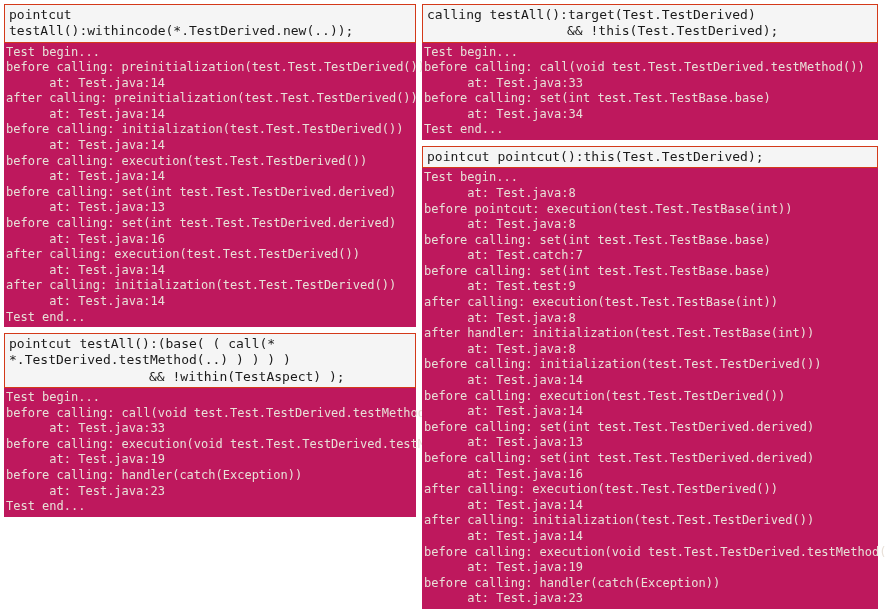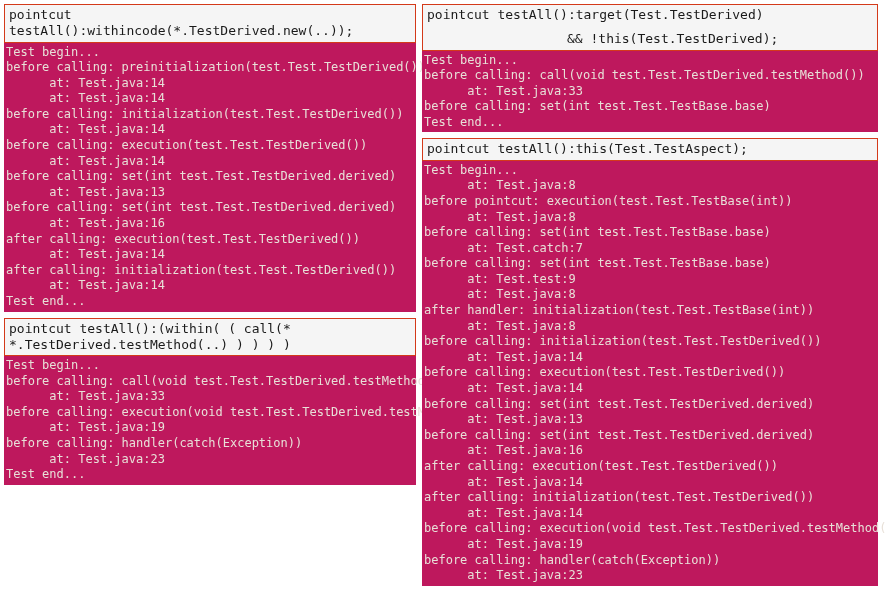--- a/index.html
+++ b/index.html
@@ -30,21 +30,20 @@
     border: 1px solid #d43a1a;
     background: #f5f5f5;
     color: #1a1a1a;
     padding: 2px 4px;
     font-size: 13px;
     font-family: "DejaVu Sans Mono", monospace;
     line-height: 1.25;
   }
   .header .line2 {
     padding-left: 140px;
-    margin-top: 8px;
   }
   .console {
     background: #be185d;
     color: #e8e0d8;
     padding: 2px 2px;
     line-height: 1.3;
     font-size: 12px;
   }
   .console .line {
     white-space: pre;
@@ -57,84 +56,88 @@
   <div class="col col-left">
 
     <div class="panel">
       <div class="header">
         <div>pointcut testAll():withincode(*.TestDerived.new(..));</div>
       </div>
       <div class="console">
           <div class="line">Test begin...</div>
           <div class="line">before calling: preinitialization(test.Test.TestDerived())</div>
           <div class="line">      at: Test.java:14</div>
+          <div class="line">after calling: preinitialization(test.Test.TestDerived())</div>
           <div class="line">      at: Test.java:14</div>
           <div class="line">before calling: initialization(test.Test.TestDerived())</div>
           <div class="line">      at: Test.java:14</div>
           <div class="line">before calling: execution(test.Test.TestDerived())</div>
           <div class="line">      at: Test.java:14</div>
           <div class="line">before calling: set(int test.Test.TestDerived.derived)</div>
           <div class="line">      at: Test.java:13</div>
           <div class="line">before calling: set(int test.Test.TestDerived.derived)</div>
           <div class="line">      at: Test.java:16</div>
           <div class="line">after calling: execution(test.Test.TestDerived())</div>
           <div class="line">      at: Test.java:14</div>
           <div class="line">after calling: initialization(test.Test.TestDerived())</div>
           <div class="line">      at: Test.java:14</div>
           <div class="line">Test end...</div>
         </div>
     </div>
 
     <div class="panel">
       <div class="header">
-        <div>pointcut testAll():(within( ( call(* *.TestDerived.testMethod(..) ) ) ) )</div>
+        <div>pointcut testAll():(base( ( call(* *.TestDerived.testMethod(..) ) ) ) )</div>
+        <div class="line2">&amp;&amp; !within(TestAspect) );</div>
       </div>
       <div class="console">
           <div class="line">Test begin...</div>
           <div class="line">before calling: call(void test.Test.TestDerived.testMethod())</div>
           <div class="line">      at: Test.java:33</div>
           <div class="line">before calling: execution(void test.Test.TestDerived.testMethod())</div>
           <div class="line">      at: Test.java:19</div>
           <div class="line">before calling: handler(catch(Exception))</div>
           <div class="line">      at: Test.java:23</div>
           <div class="line">Test end...</div>
         </div>
     </div>
 
   </div>
 
   <div class="col col-right">
 
     <div class="panel">
       <div class="header">
-        <div>pointcut testAll():target(Test.TestDerived)</div>
+        <div>calling testAll():target(Test.TestDerived)</div>
         <div class="line2">&amp;&amp; !this(Test.TestDerived);</div>
       </div>
       <div class="console">
           <div class="line">Test begin...</div>
           <div class="line">before calling: call(void test.Test.TestDerived.testMethod())</div>
           <div class="line">      at: Test.java:33</div>
           <div class="line">before calling: set(int test.Test.TestBase.base)</div>
+          <div class="line">      at: Test.java:34</div>
           <div class="line">Test end...</div>
         </div>
     </div>
 
     <div class="panel">
       <div class="header">
-        <div>pointcut testAll():this(Test.TestAspect);</div>
+        <div>pointcut pointcut():this(Test.TestDerived);</div>
       </div>
       <div class="console">
           <div class="line">Test begin...</div>
           <div class="line">      at: Test.java:8</div>
           <div class="line">before pointcut: execution(test.Test.TestBase(int))</div>
           <div class="line">      at: Test.java:8</div>
           <div class="line">before calling: set(int test.Test.TestBase.base)</div>
           <div class="line">      at: Test.catch:7</div>
           <div class="line">before calling: set(int test.Test.TestBase.base)</div>
           <div class="line">      at: Test.test:9</div>
+          <div class="line">after calling: execution(test.Test.TestBase(int))</div>
           <div class="line">      at: Test.java:8</div>
           <div class="line">after handler: initialization(test.Test.TestBase(int))</div>
           <div class="line">      at: Test.java:8</div>
           <div class="line">before calling: initialization(test.Test.TestDerived())</div>
           <div class="line">      at: Test.java:14</div>
           <div class="line">before calling: execution(test.Test.TestDerived())</div>
           <div class="line">      at: Test.java:14</div>
           <div class="line">before calling: set(int test.Test.TestDerived.derived)</div>
           <div class="line">      at: Test.java:13</div>
           <div class="line">before calling: set(int test.Test.TestDerived.derived)</div>

